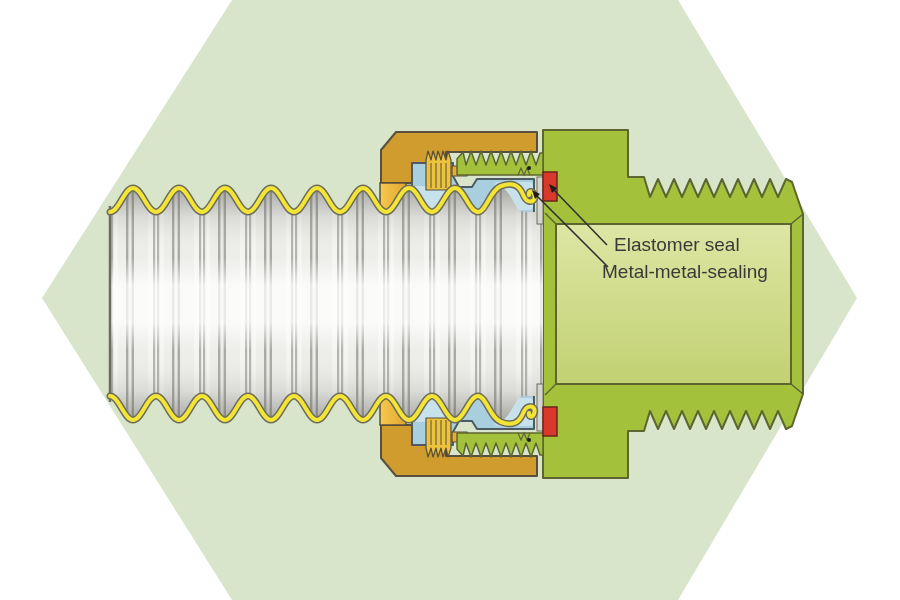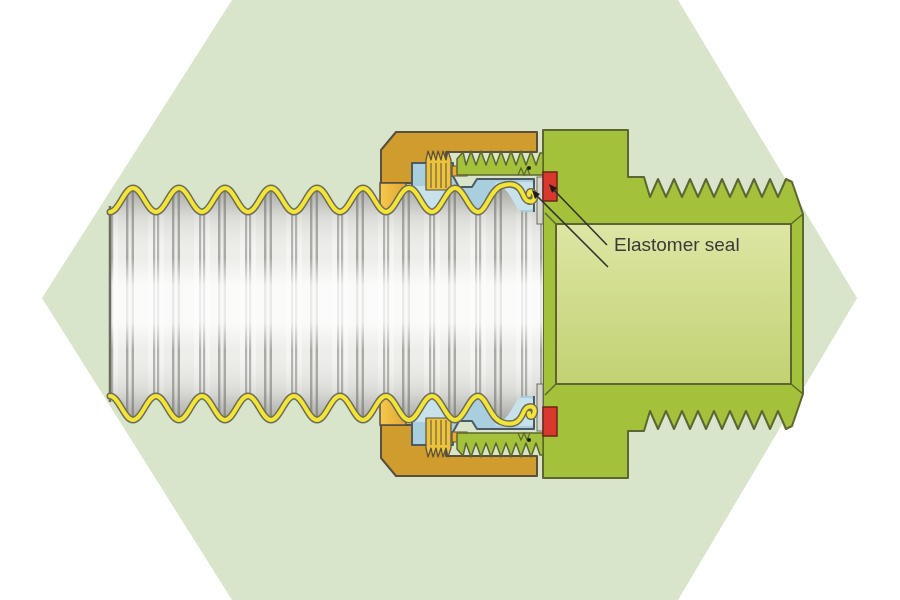--- a/index.html
+++ b/index.html
@@ -183,13 +183,14 @@
     <line x1="607" y1="245" x2="552" y2="188" stroke="#2e2e2e" stroke-width="1.5"></line>
     <polygon points="549,184 557,188 552,193" fill="#1d1d1d"></polygon>
   </g>
   <g>
     <line x1="608" y1="267" x2="535" y2="194" stroke="#2e2e2e" stroke-width="1.5"></line>
     <polygon points="532,190 540,194 535,199" fill="#1d1d1d"></polygon>
   </g>
 </svg>
 
 <div class="diagram-label" id="label-elastomer">Elastomer seal</div>
+<div class="diagram-label" id="label-metal">Metal-metal-sealing</div>
 </div>
 
 </body></html>

